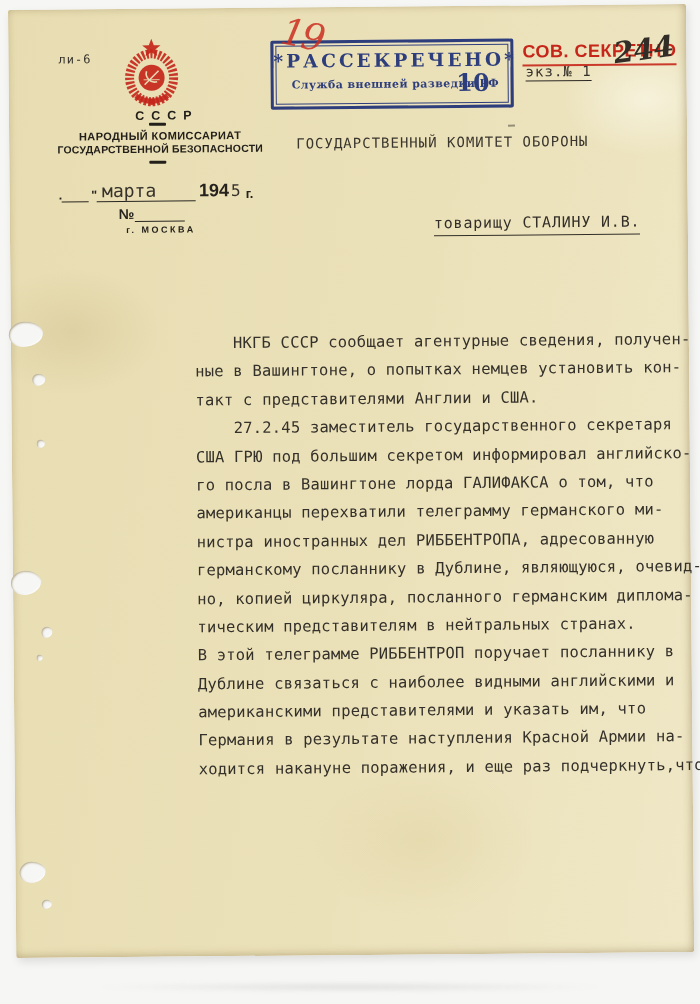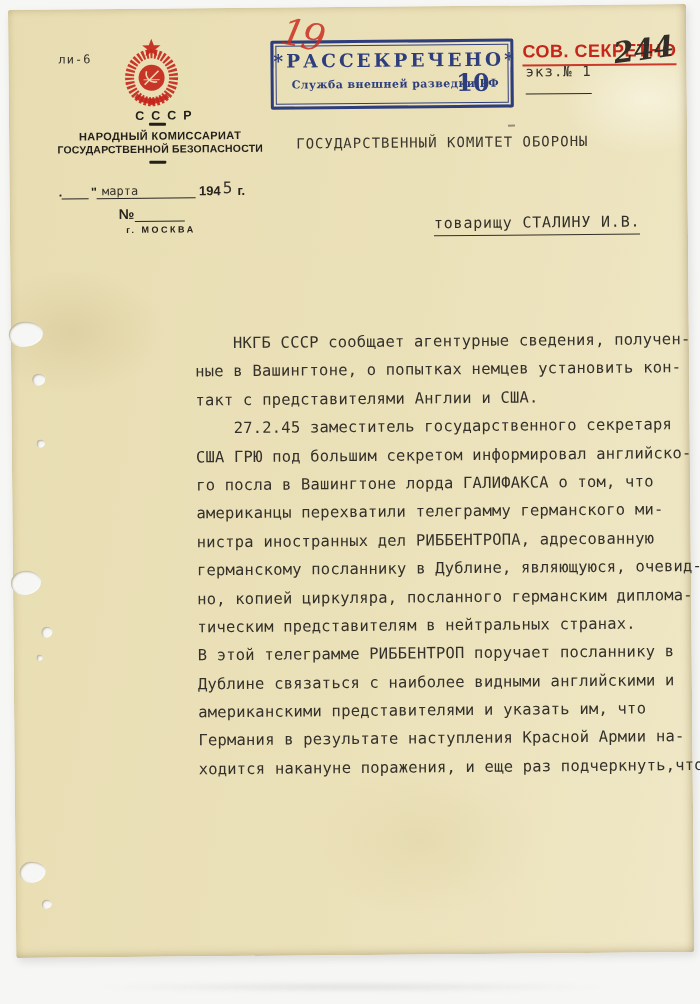--- a/index.html
+++ b/index.html
@@ -48,23 +48,23 @@
   .lh-dash{position:absolute;left:140px;width:17px;height:3px;background:#23201b;border-radius:1px;}
   .lh-org1{top:121px;font-size:11px;letter-spacing:.4px;}
   .lh-org2{top:134px;font-size:10.5px;letter-spacing:.2px;}
   .lh-city{top:216px;font-size:9px;letter-spacing:2.5px;}
   .dateline{
     position:absolute;left:49px;top:171px;width:206px;
     display:flex;align-items:flex-end;white-space:nowrap;
     font-size:12.5px;font-weight:bold;color:#26231e;
   }
   .dateline .u{display:inline-block;border-bottom:1.5px solid #2a2722;height:14px;}
-  .dateline .typedmonth{font-size:12px;font-weight:normal;padding:0 0 0 5px;}
+  .dateline .typedmonth{font-size:18px;font-weight:normal;padding:0 0 0 5px;}
   .u-wrap{display:inline-block;border-bottom:1.5px solid #2a2722;width:99px;text-align:left;}
-  .year-printed{font-size:13px;margin-left:3px;}
+  .year-printed{font-size:18px;margin-left:3px;}
   .year-typed{font-size:16px;font-weight:normal;position:relative;top:-1px;margin-left:2px;}
   .year-g{font-size:13px;margin-left:5px;}
   .numline{
     position:absolute;left:109px;top:197px;display:flex;align-items:flex-end;
     font-size:14px;font-weight:bold;color:#26231e;
   }
   .numline .u{display:inline-block;width:50px;border-bottom:1.5px solid #2a2722;height:15px;}
   
   .stamp{
     position:absolute;left:262px;top:33px;width:237px;height:63px;
@@ -97,21 +97,21 @@
     font-size:18px;font-weight:bold;letter-spacing:.5px;color:#c6261a;
     border-bottom:2px solid rgba(198,38,26,.9);padding-bottom:2px;white-space:nowrap;
   }
   .hand-page{
     position:absolute;left:605px;top:28px;
     font-family:"DejaVu Serif", serif;font-style:italic;font-weight:bold;
     font-size:29px;color:#322d26;transform:rotate(-7deg);letter-spacing:0px;
   }
   .copy-label{
     position:absolute;left:517px;top:58px;
-    font-size:14px;border-bottom:1.5px solid #2c2925;padding-bottom:14px;letter-spacing:1px;
+    font-size:14px;border-bottom:1.5px solid #2c2925;padding-bottom:1px;letter-spacing:1px;
   }
   
   .gko{
     position:absolute;left:287px;top:128px;
     font-size:14px;letter-spacing:1px;color:#3a362e;white-space:nowrap;
   }
   .addressee{
     position:absolute;left:424px;top:208px;
     font-size:15px;letter-spacing:.8px;color:#332f28;white-space:nowrap;
     border-bottom:1.5px solid #332f28;padding-bottom:3px;

